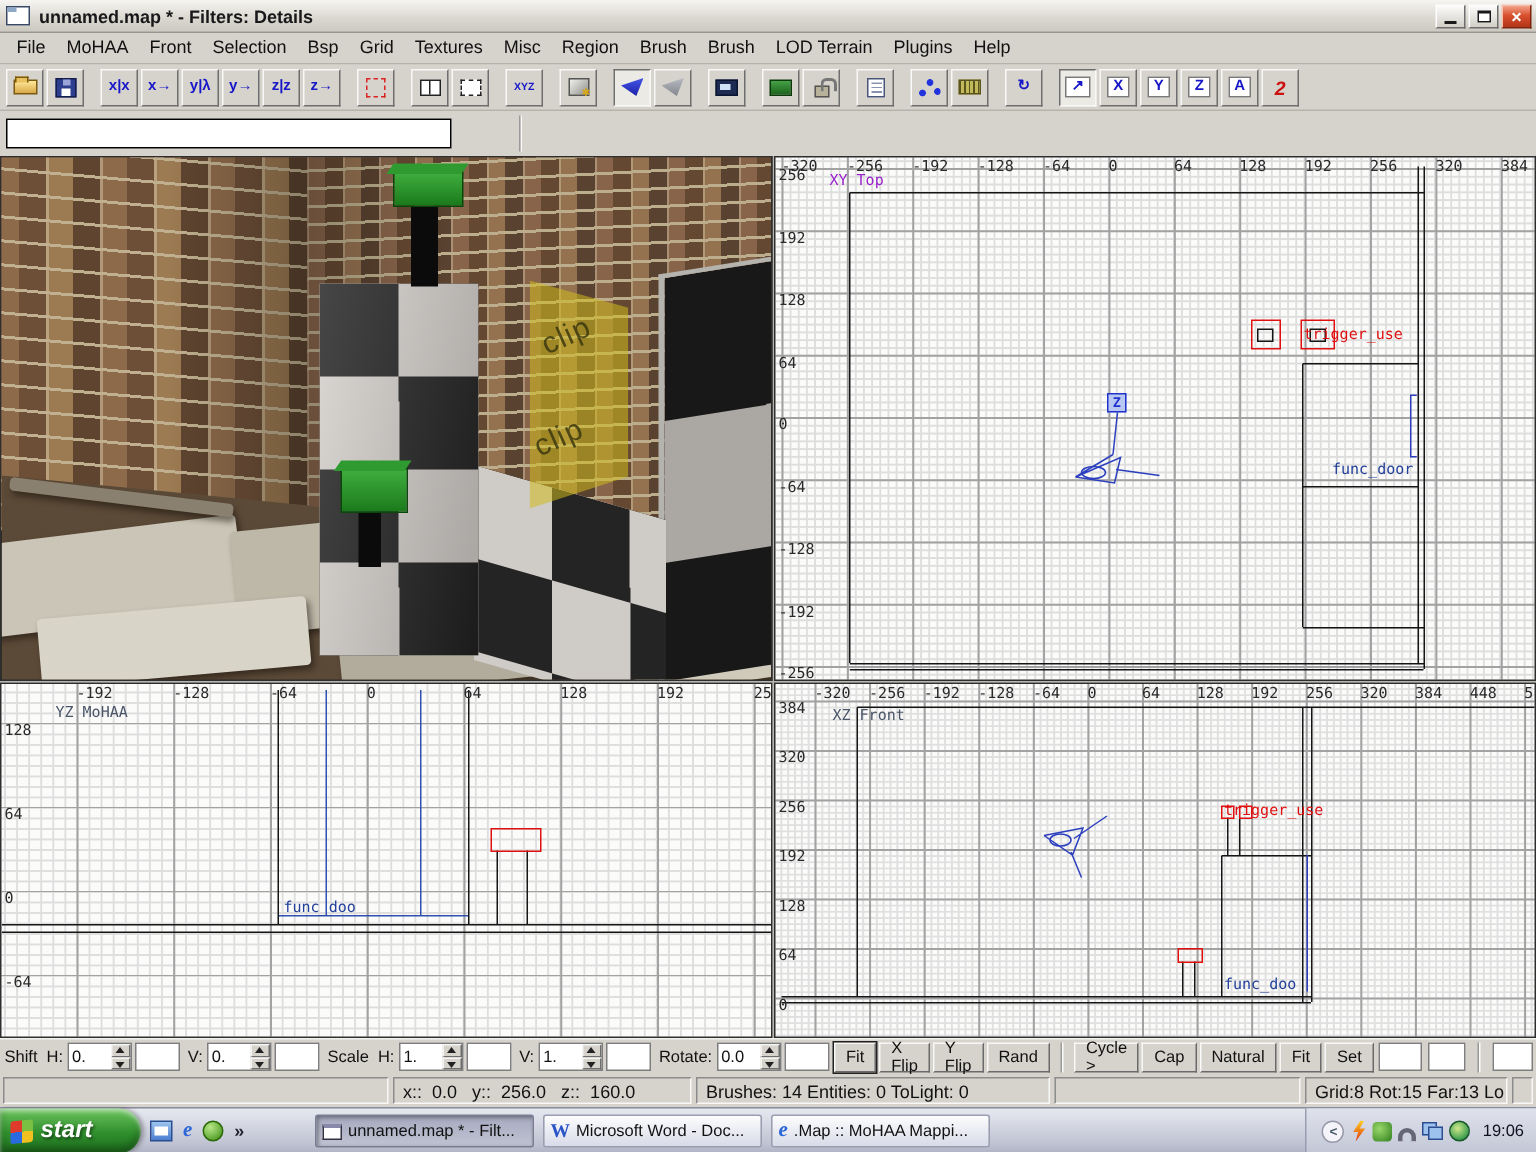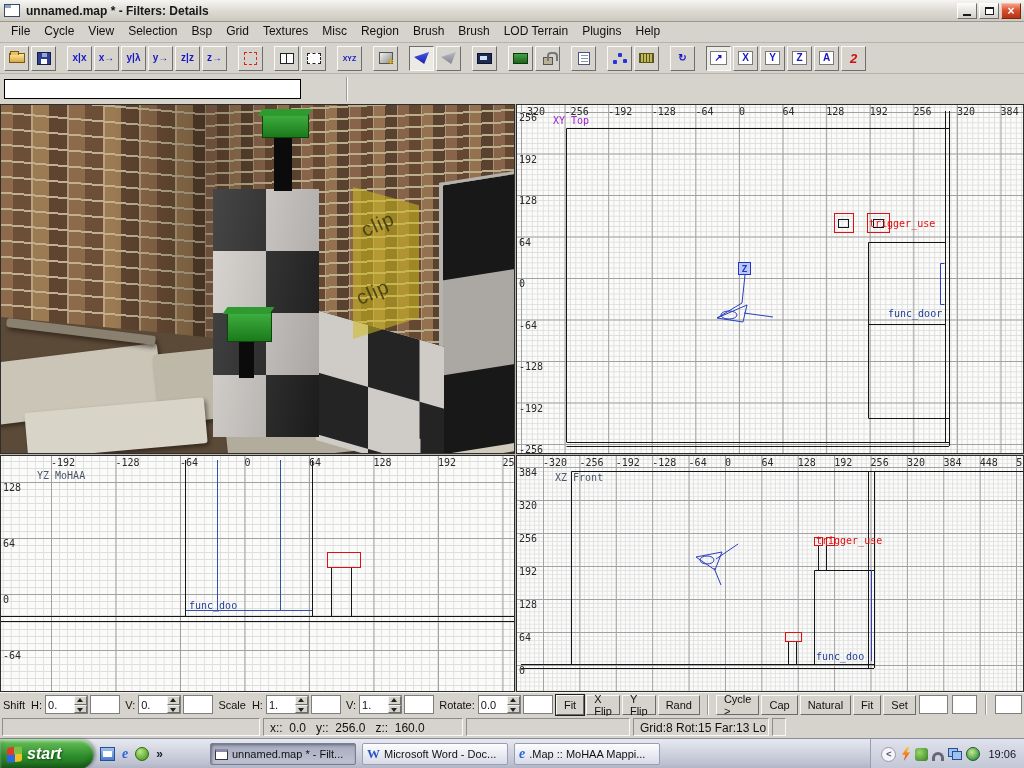--- a/index.html
+++ b/index.html
@@ -216,22 +216,22 @@
         </span>
       <span class="wbtn">
           <span class="restbox"></span>
         </span>
       <span class="wbtn close">×</span>
     </span>
   </div>
 
   <div id="menubar">
       <span class="menu-item">File</span>
-      <span class="menu-item">Cycle</span>
-      <span class="menu-item">View</span>
+      <span class="menu-item">MoHAA</span>
+      <span class="menu-item">Front</span>
       <span class="menu-item">Selection</span>
       <span class="menu-item">Bsp</span>
       <span class="menu-item">Grid</span>
       <span class="menu-item">Textures</span>
       <span class="menu-item">Misc</span>
       <span class="menu-item">Region</span>
       <span class="menu-item">Brush</span>
       <span class="menu-item">Brush</span>
       <span class="menu-item">LOD Terrain</span>
       <span class="menu-item">Plugins</span>
@@ -562,20 +562,21 @@
       </span>
     <span class="sfield" style="width:42px;"></span>
     <span class="sfield" style="width:36px;"></span>
     <span class="vsep"></span>
     <span class="sfield" style="width:40px;"></span>
   </div>
 
   <div id="statusbar">
     <span class="sb-cell" style="width:258px;"></span>
     <span class="sb-cell" style="width:200px;">x::  0.0   y::  256.0   z::  160.0</span>
+    <span class="sb-cell" style="width:238px;">Brushes: 14 Entities: 0 ToLight: 0</span>
     <span class="sb-cell" style="width:164px;"></span>
     <span class="sb-cell" style="width:136px;">Grid:8 Rot:15 Far:13 Lo</span>
     <span class="sb-cell" style="width:14px;"></span>
   </div>
 
   <div id="taskbar">
     <div id="startbtn">
       <span class="flag"></span>
       <span class="slabel">start</span>
     </div>

